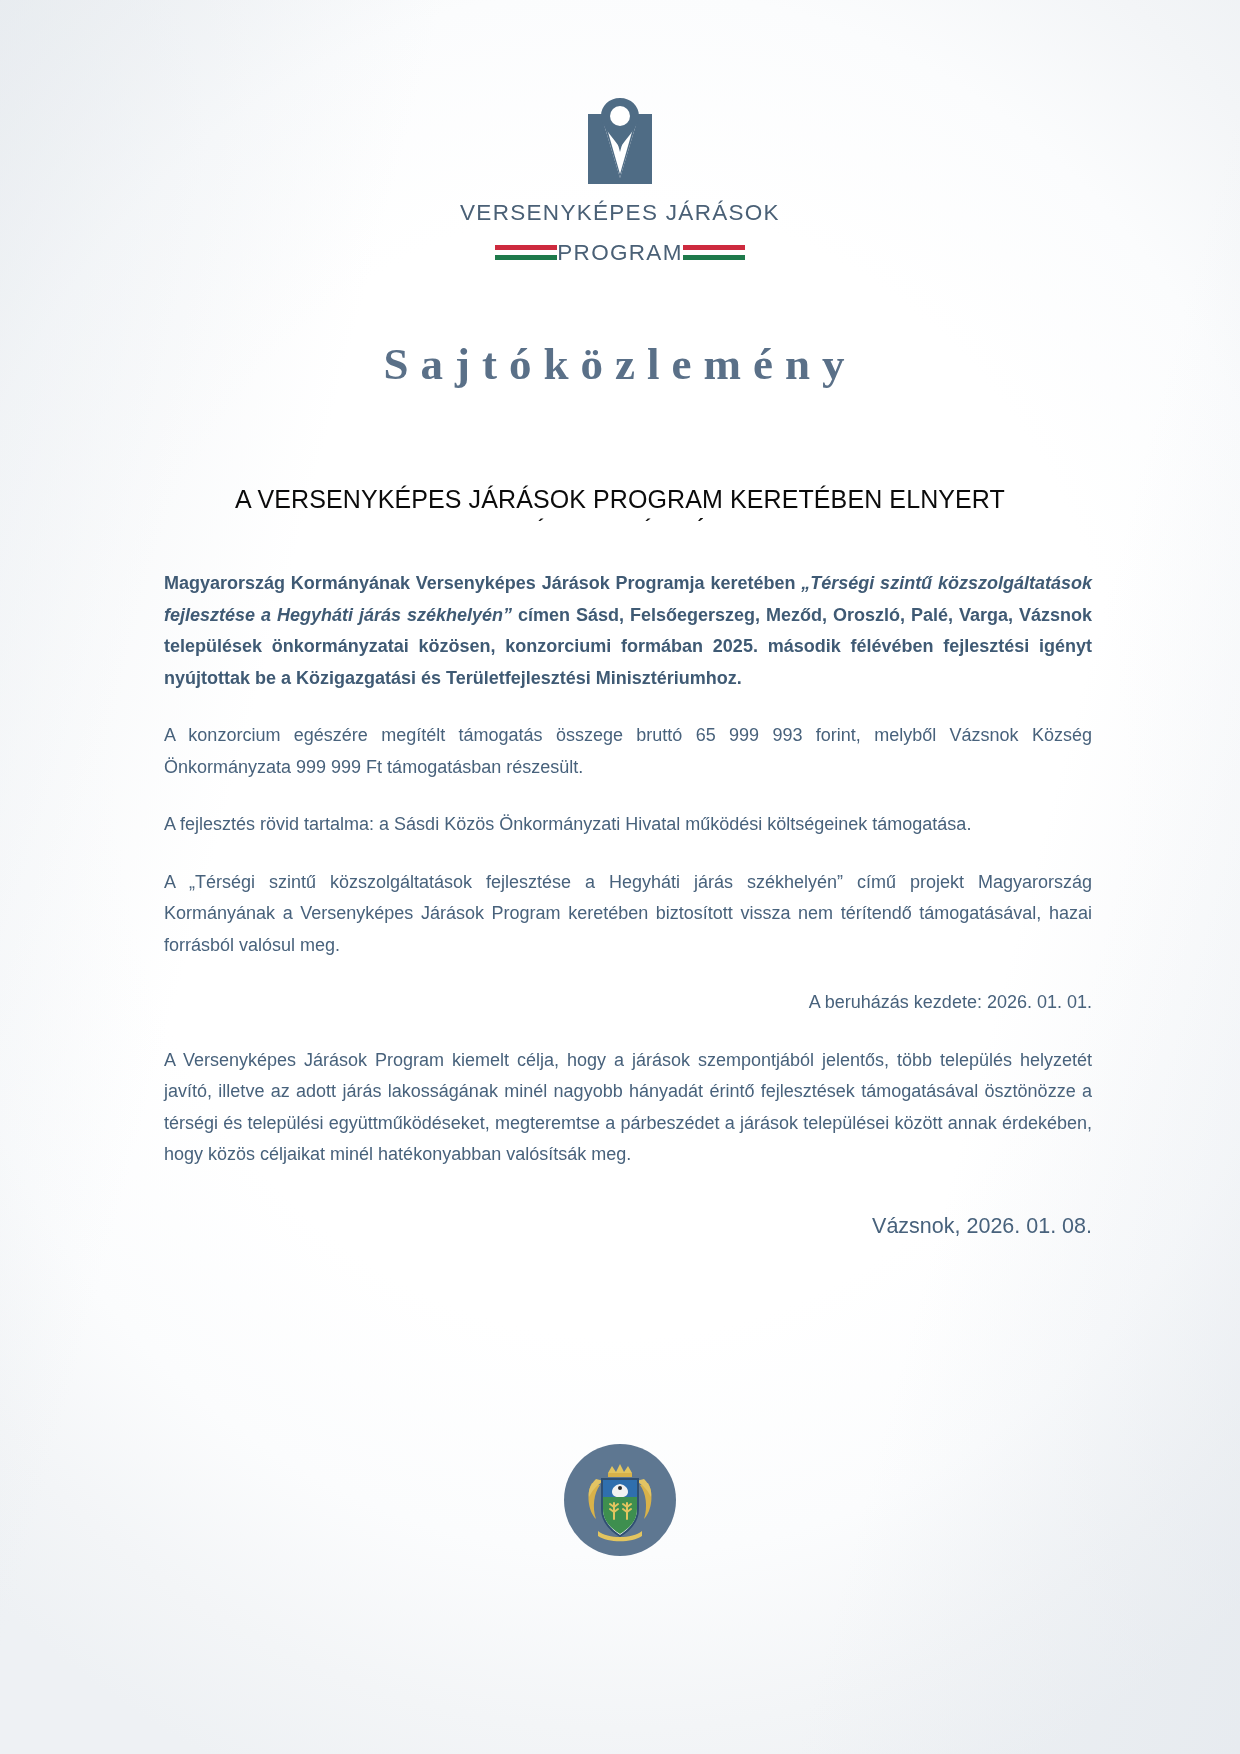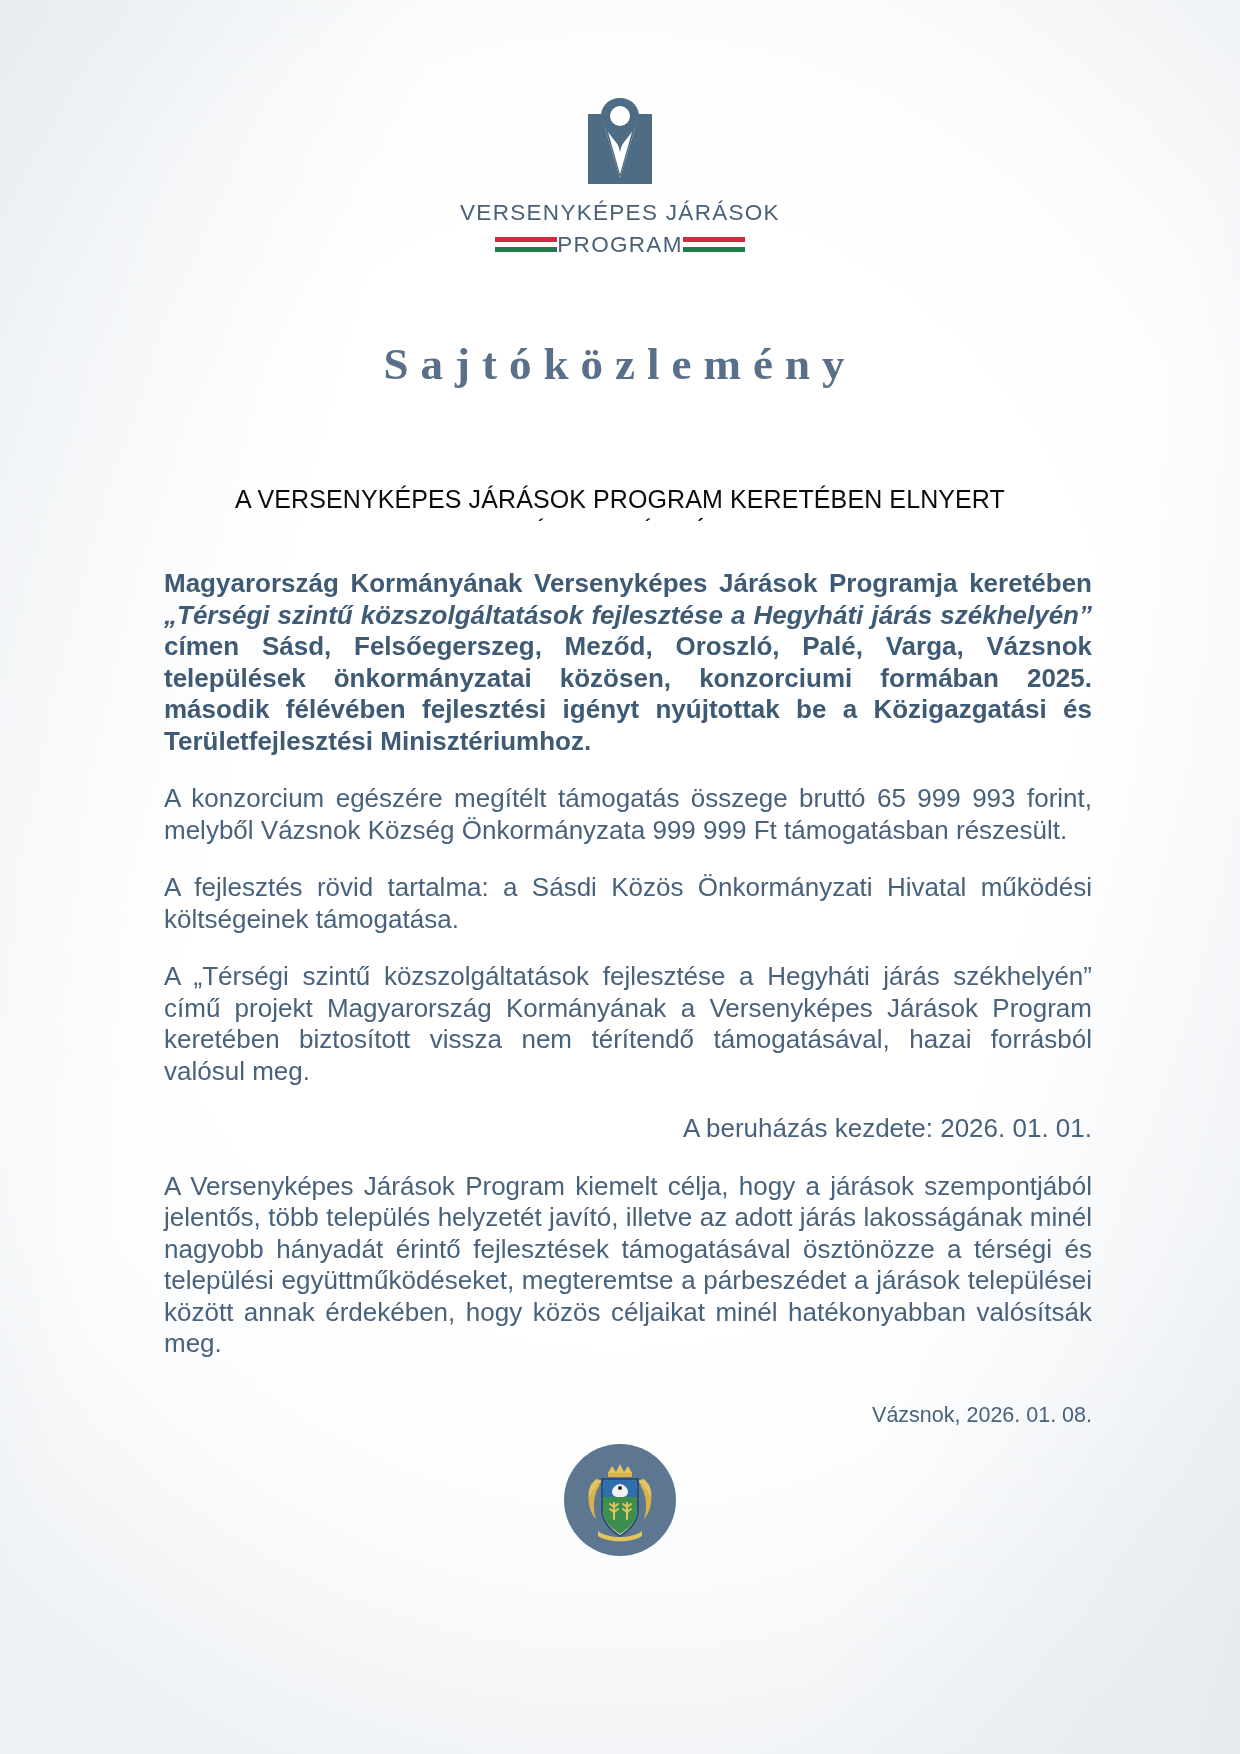--- a/index.html
+++ b/index.html
@@ -53,21 +53,21 @@
   .logo-wordmark {
     margin-top: 12px;
     font-family: "Liberation Sans", sans-serif;
     font-size: 22.5px;
     letter-spacing: 1.3px;
     color: #4a6076;
     font-weight: 400;
     line-height: 1;
   }
   .logo-program-row {
-    margin-top: 9px;
+    margin-top: 17px;
     display: flex;
     align-items: center;
     justify-content: flex-start;
   }
   .flagbar {
     width: 62px;
     height: 15px;
     display: flex;
     flex-direction: column;
   }
@@ -119,21 +119,21 @@
   
   .body-wrap {
     position: absolute;
     left: 164px;
     width: 928px;
     top: 568px;
   }
   p.para {
     margin: 0 0 26px 0;
     font-family: "Liberation Sans", sans-serif;
-    font-size: 26px;
+    font-size: 18px;
     line-height: 31.5px;
     color: #48627c;
     text-align: justify;
     text-justify: inter-word;
   }
   p.para.bold {
     font-weight: bold;
     color: #3f5a74;
   }
   p.para em {

